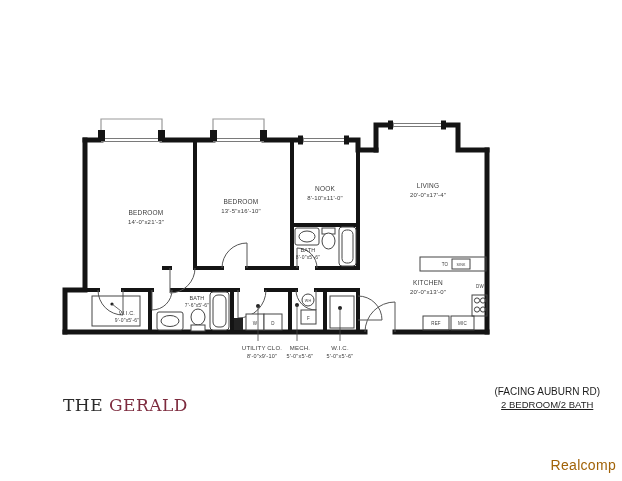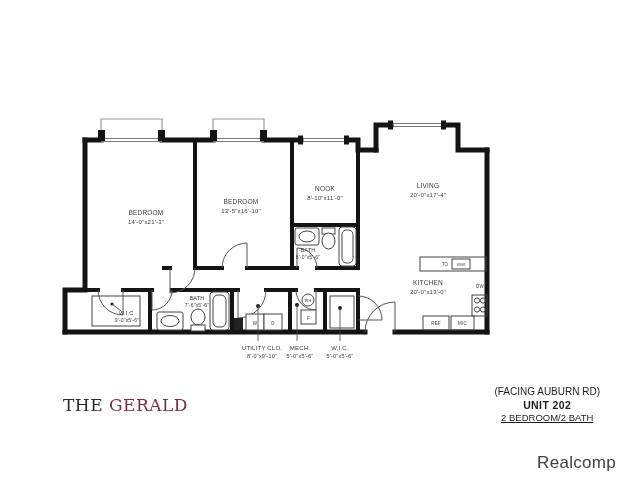--- a/index.html
+++ b/index.html
@@ -37,21 +37,21 @@
     font-size:17px;letter-spacing:.5px;color:#2b2b2b;white-space:nowrap;margin-left:31px;
   }
   #logo .brand-name{color:#7d2b3e;}
   #unit-info{
     position:absolute;right:22px;top:386px;text-align:center;color:#1d1d1d;line-height:1.25;
   }
   #unit-info .facing{font-size:10px;}
   #unit-info .unit{font-size:10.5px;font-weight:bold;letter-spacing:.4px;}
   #unit-info .config{font-size:9.5px;text-decoration:underline;}
   #watermark{
-    position:absolute;right:6px;bottom:8px;color:#404040;font-size:17px;letter-spacing:.3px;
+    position:absolute;right:6px;bottom:8px;color:#a16207;font-size:14px;letter-spacing:.3px;
   }
 </style>
 </head>
 <body>
 
 <svg width="622" height="481" viewBox="0 0 622 481">
 
   <g>
     <path class="wall-ext" d="M 85 140 L 101 140"></path>
     <path class="wall-ext" d="M 162 140 L 213 140"></path>
@@ -209,17 +209,16 @@
   </g>
 </svg>
 
 <div id="logo">
   <span class="brand-the">THE</span>
   <span class="brand-name">GERALD</span>
 </div>
 
 <div id="unit-info">
   <div class="facing">(FACING AUBURN RD)</div>
-  <div class="unit">UNIT 202</div>
   <div class="config">2 BEDROOM/2 BATH</div>
 </div>
 
 <div id="watermark">Realcomp</div>
 
 </body></html>

